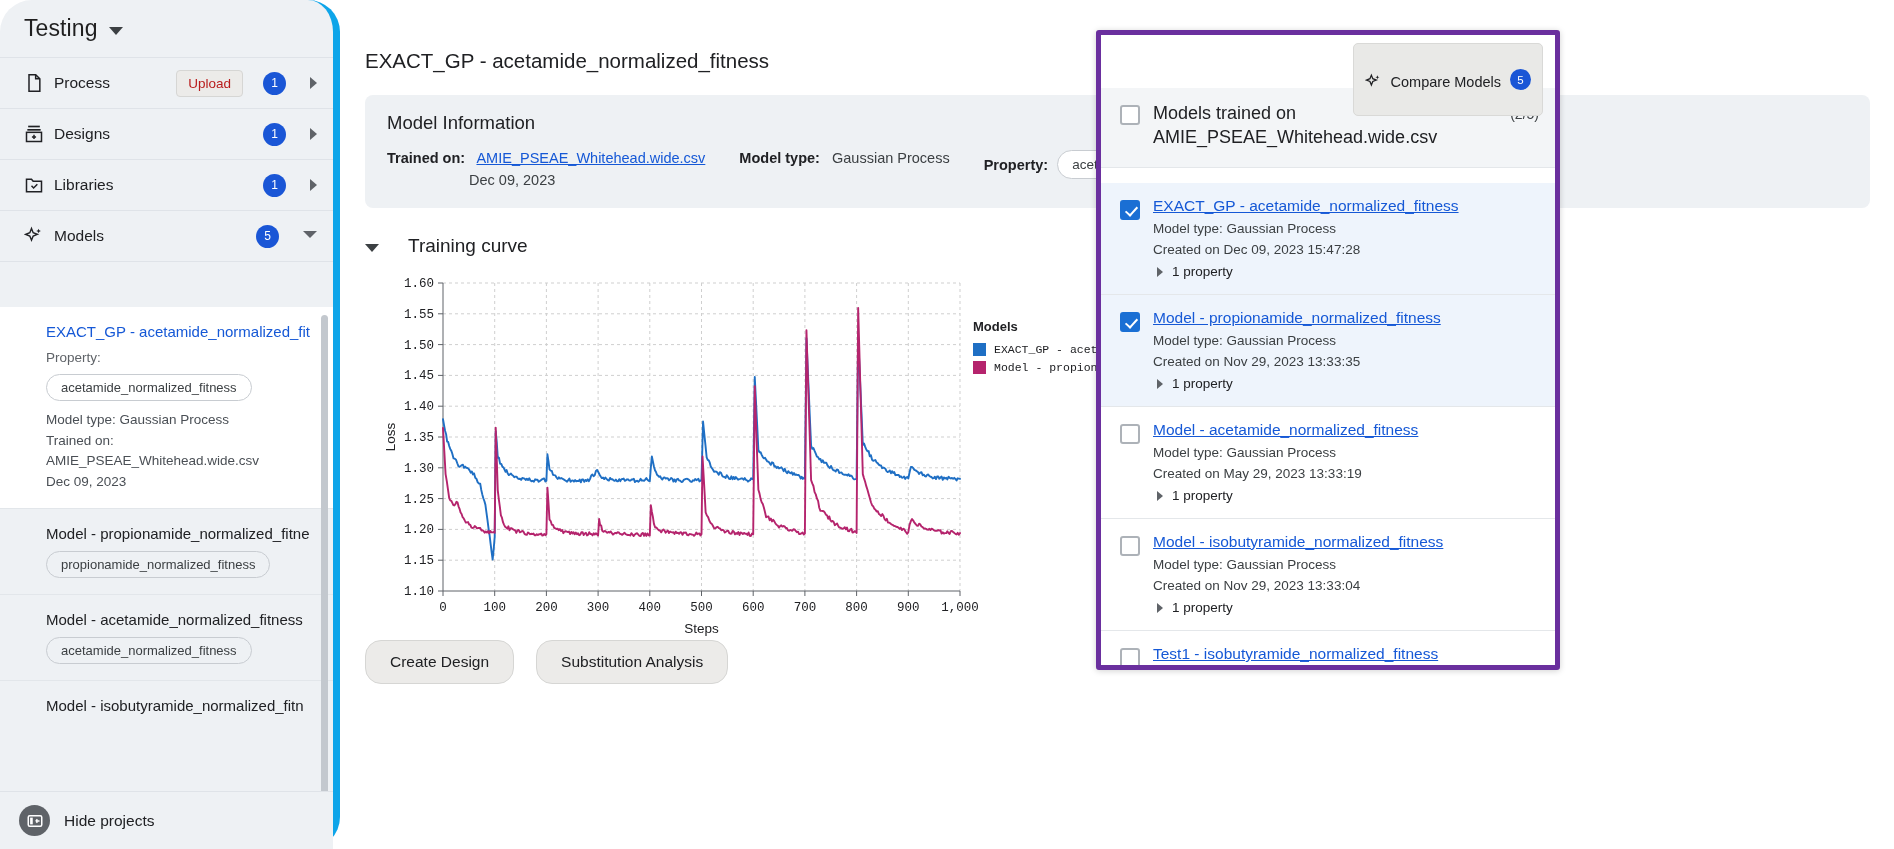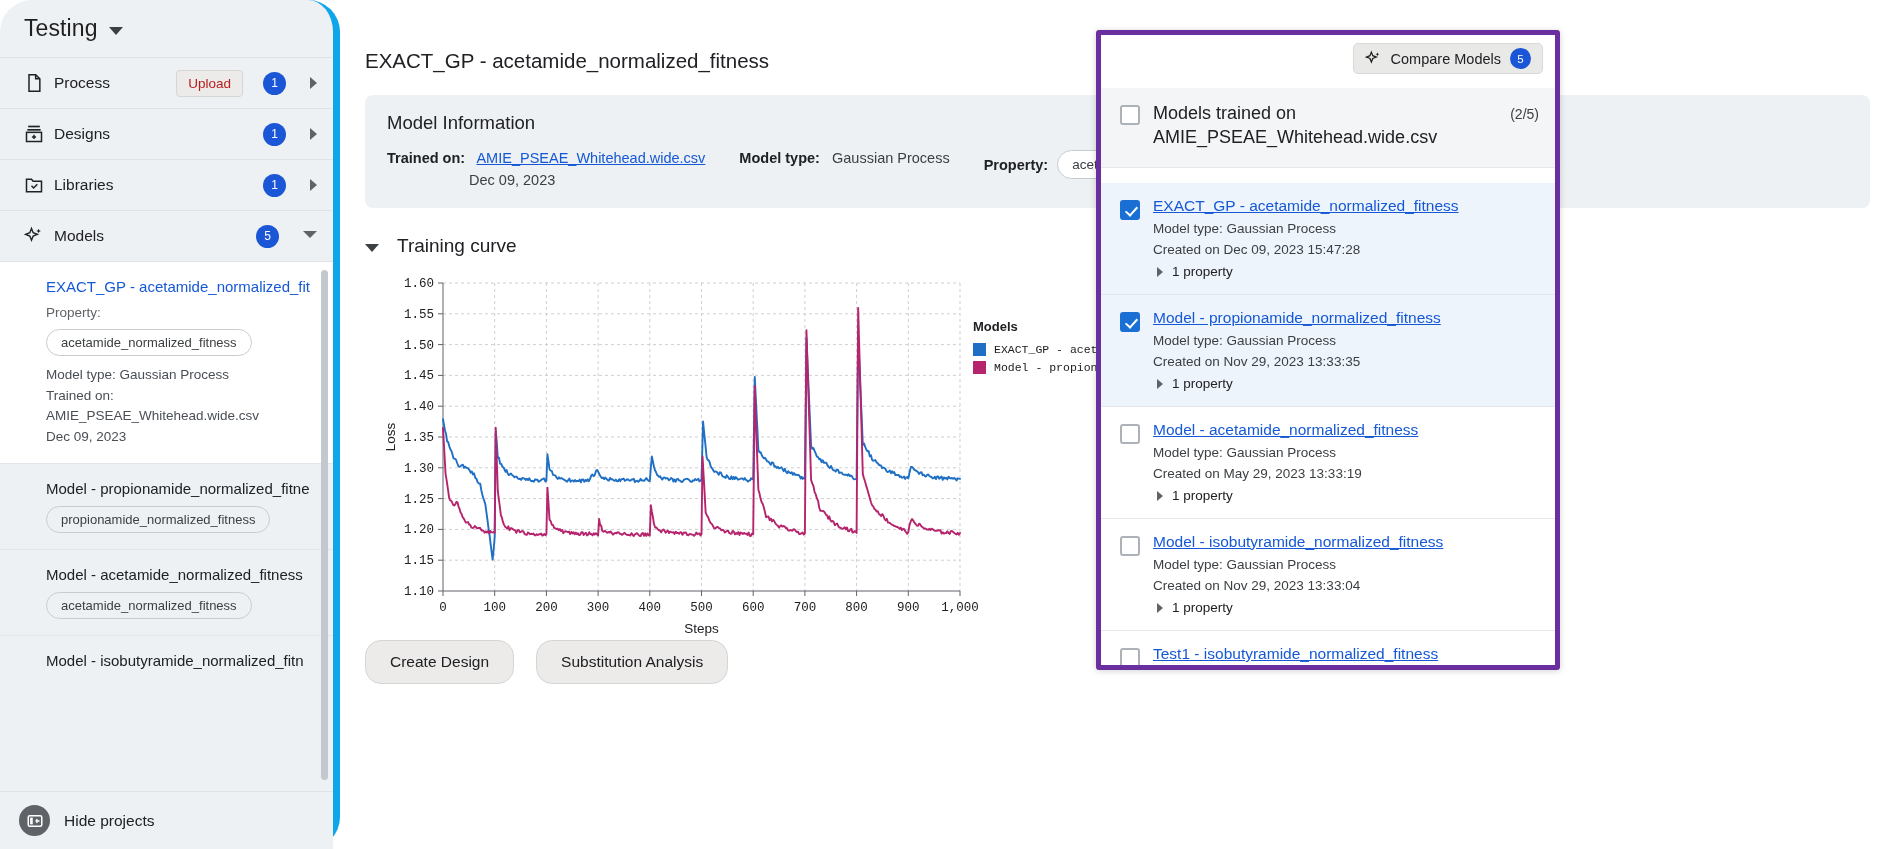--- a/index.html
+++ b/index.html
@@ -46,21 +46,21 @@
   }
   .row-chev {
     width:0;height:0;margin-left:14px;margin-right:4px;
     border-top:6px solid transparent;border-bottom:6px solid transparent;
     border-left:7px solid #5f6368;
   }
   .row-chev.open {
     border-left:7px solid transparent;border-right:7px solid transparent;
     border-top:7px solid #5f6368; margin-top:3px;
   }
-  #models-list { flex:1; overflow:hidden; position:relative; }
+  #models-list { flex:1; overflow:hidden; position:relative;margin-top:45px; }
   .model-card { padding:16px 22px 16px 46px; border-bottom:1px solid #e2e6ea; }
   .model-card.active { background:#ffffff; }
   .model-name { font-size:15px; color:#1558d6; white-space:nowrap; overflow:hidden; }
   .model-name.plain { color:#202124; }
   .prop-label { font-size:13.5px; color:#5f6368; margin-top:10px; }
   .chip {
     display:inline-block; border:1px solid #c8ccd1; border-radius:14px;
     padding:5px 14px; font-size:13px; color:#3c4043; margin-top:9px; background:transparent;
   }
   .meta { font-size:13.5px; color:#4a4f55; margin-top:9px; line-height:1.42; }
@@ -93,21 +93,21 @@
   .mi-key { font-weight:bold; color:#202124; }
   .mi-val { color:#3c4043; }
   .mi-link { color:#1558d6; text-decoration:underline; }
   .mi-block { margin-right:34px; }
   .mi-date { color:#3c4043; margin-top:6px; padding-left:82px; }
   #prop-chip {
     display:inline-block; border:1px solid #c8ccd1; border-radius:15px;
     padding:6px 14px; font-size:13.5px; color:#3c4043; background:#fff;
   }
   #training-head {
-    display:flex; align-items:center; gap:18px; margin:27px 0 0 24px;
+    display:flex; align-items:center; gap:29px; margin:27px 0 0 24px;
   }
   #tc-chev {
     width:0;height:0;border-left:7px solid transparent;border-right:7px solid transparent;
     border-top:8px solid #3c4043; margin-top:4px;
   }
   #tc-title { font-size:19px; color:#202124; }
 
   
   #chart-wrap { position:relative; margin-left:24px; margin-top:12px; width:1000px; height:380px; }
   #legend { position:absolute; left:608px; top:50px; font-size:12.5px; }
@@ -125,23 +125,23 @@
   }
 
   
   #compare-outline {
     position:absolute; left:1096px; top:30px; width:464px; height:640px;
     border:5px solid #6a2f9e; border-radius:3px; background:#fff;
     box-shadow: 0 1px 6px rgba(0,0,0,.18);
   }
   #compare-inner { position:absolute; inset:0; overflow:hidden; background:#fff; }
   #compare-btn {
-    position:absolute; right:12px; top:8px; display:flex; align-items:center;
+    position:absolute; right:12px; top:8px; display:flex; align-items:flex-end;
     gap:9px; background:#e9e9e7; border:1px solid #d9d9d7; border-radius:5px;
-    padding:4px 11px; cursor:pointer; z-index:4;
+    padding:25px 11px; cursor:pointer; z-index:4;
   }
   #compare-btn-label { font-size:14.5px; color:#202124; }
   #compare-btn-badge {
     width:21px;height:21px;border-radius:50%;background:#1a56d6;color:#fff;
     font-size:11.5px;display:flex;align-items:center;justify-content:center;
   }
   #ds-header {
     position:absolute; left:0; top:53px; right:0; background:#f3f5f7;
     padding:14px 16px 17px 19px; display:flex; gap:13px; align-items:flex-start;
     border-bottom:1px solid #e4e7ea;

